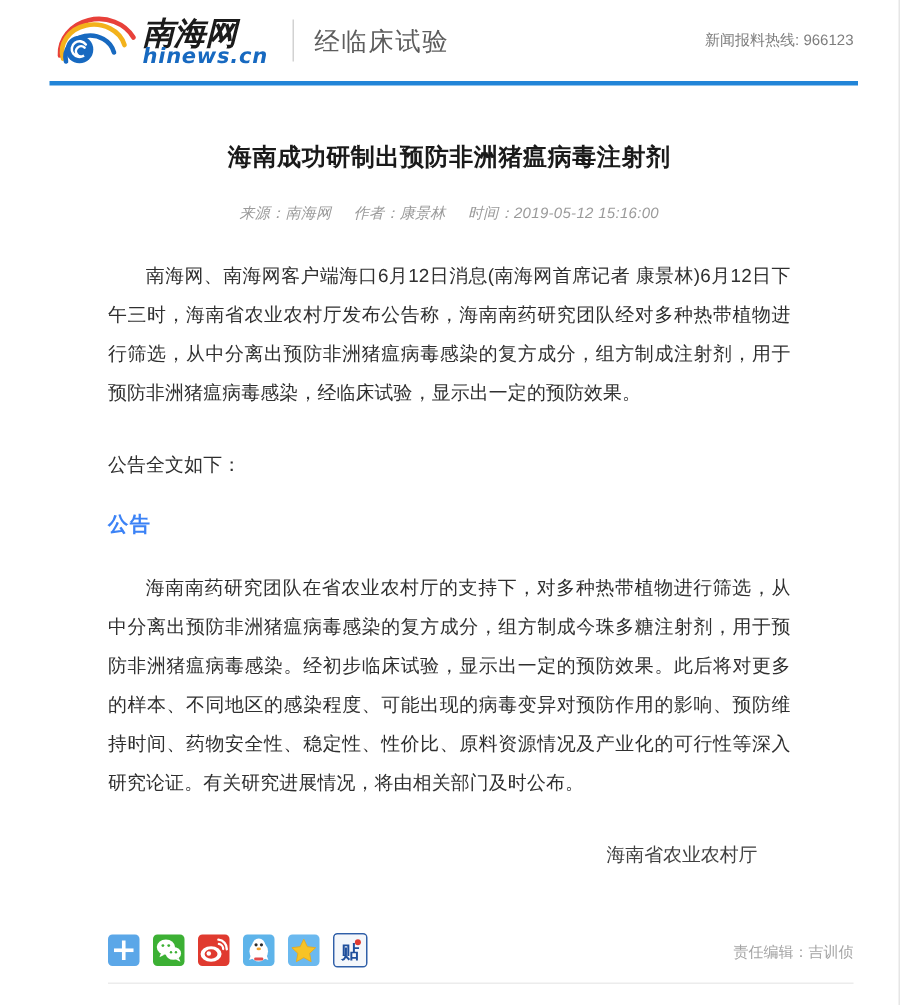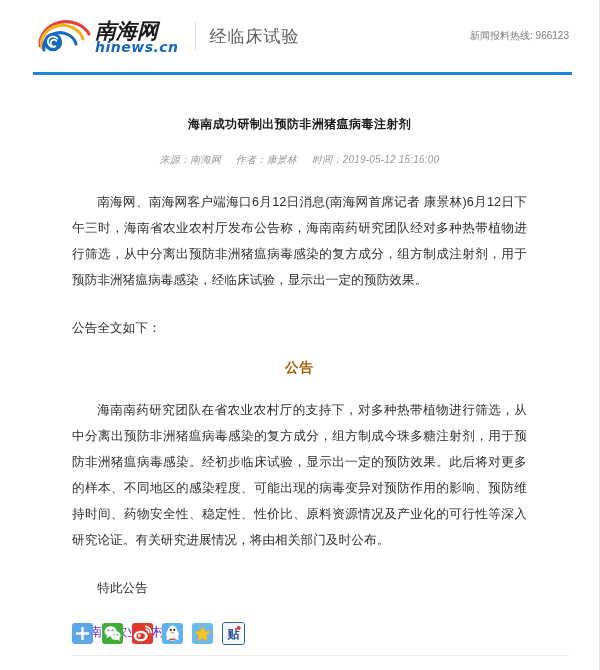--- a/index.html
+++ b/index.html
@@ -19,21 +19,21 @@
     width: 600px;
     height: 670px;
     position: relative;
     box-sizing: border-box;
     background: #fff;
     border-right: 1px solid #e6e6e6;
   }
 
   
   .site-header {
-    height: 72px;
+    height: 54px;
     padding: 0 30px 0 33px;
     display: flex;
     align-items: center;
     justify-content: space-between;
     box-sizing: border-box;
   }
   .brand {
     display: flex;
     align-items: center;
   }
@@ -92,21 +92,21 @@
     margin: 0 27px 0 33px;
   }
 
   
   .article {
     padding: 0 72px 0 72px;
     box-sizing: border-box;
   }
   .article-title {
     text-align: center;
-    font-size: 12px;
+    font-size: 16px;
     font-weight: bold;
     color: #1a1a1a;
     margin: 36px 0 0 0;
     letter-spacing: 0.4px;
     line-height: 26px;
   }
   .byline {
     text-align: center;
     font-size: 10px;
     color: #9a9a9a;
@@ -123,34 +123,33 @@
     line-height: 26px;
     color: #2f2f2f;
     text-align: justify;
     margin: 0 0 22px 0;
     letter-spacing: 0.1px;
   }
   .para.indent { text-indent: 2em; }
   .para.tight { margin-bottom: 18px; }
 
   .notice-heading {
-    text-align: center;
     font-size: 13.5px;
     font-weight: bold;
-    color: #a16207;
+    color: #3b82f6;
     margin: 4px 0 20px 0;
     letter-spacing: 1px;
   }
 
   .sign-off {
-    text-align: left;
+    text-align: right;
     font-size: 12.6px;
     line-height: 26px;
-    color: #6d28d9;
-    margin: 5px;
+    color: #404040;
+    margin: 16px;
     padding-right: 6px;
   }
   .sign-off.gap-top { margin-top: 18px; }
 
   
   .footer {
     position: absolute;
     left: 0;
     right: 0;
     bottom: 0;
@@ -238,21 +237,20 @@
     <div class="body-copy">
 
       <p class="para indent">南海网、南海网客户端海口6月12日消息(南海网首席记者 康景林)6月12日下午三时，海南省农业农村厅发布公告称，海南南药研究团队经对多种热带植物进行筛选，从中分离出预防非洲猪瘟病毒感染的复方成分，组方制成注射剂，用于预防非洲猪瘟病毒感染，经临床试验，显示出一定的预防效果。</p>
 
       <p class="para tight">公告全文如下：</p>
 
       <div class="notice-heading">公告</div>
 
       <p class="para indent">海南南药研究团队在省农业农村厅的支持下，对多种热带植物进行筛选，从中分离出预防非洲猪瘟病毒感染的复方成分，组方制成今珠多糖注射剂，用于预防非洲猪瘟病毒感染。经初步临床试验，显示出一定的预防效果。此后将对更多的样本、不同地区的感染程度、可能出现的病毒变异对预防作用的影响、预防维持时间、药物安全性、稳定性、性价比、原料资源情况及产业化的可行性等深入研究论证。有关研究进展情况，将由相关部门及时公布。</p>
 
-      <p class="para indent tight">特此公告</p>
 
       <p class="sign-off gap-top">海南省农业农村厅</p>
 
     </div>
   </div>
 
   <div class="footer">
 
     <div class="share-row">
 
@@ -308,17 +306,18 @@
       <span class="share-btn" style="background:#f2f5fa;border:1px solid #2f5fa8">
         <svg width="21" height="21" viewBox="0 0 21 21">
           <rect x="0" y="0" width="21" height="21" fill="#f4f7fb"></rect>
           <text x="10.5" y="15.4" text-anchor="middle" font-family="DejaVu Sans, sans-serif" font-size="12" font-weight="bold" fill="#1f4f9c">贴</text>
           <circle cx="15.6" cy="5.1" r="2" fill="#e03a2f"></circle>
         </svg>
       </span>
 
     </div>
 
+    <div class="editor-note">责任编辑：吉训侦</div>
 
     <div class="footer-rule"></div>
   </div>
 
 </div>
 
 </body></html>

